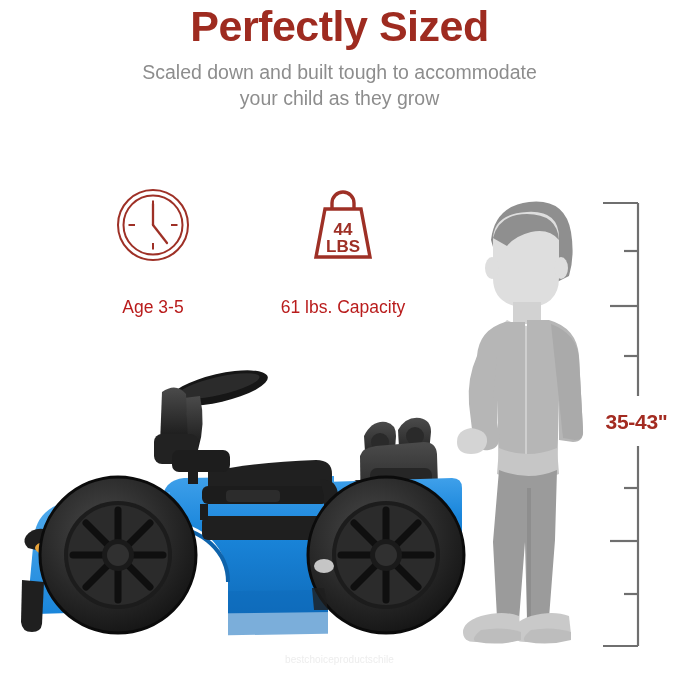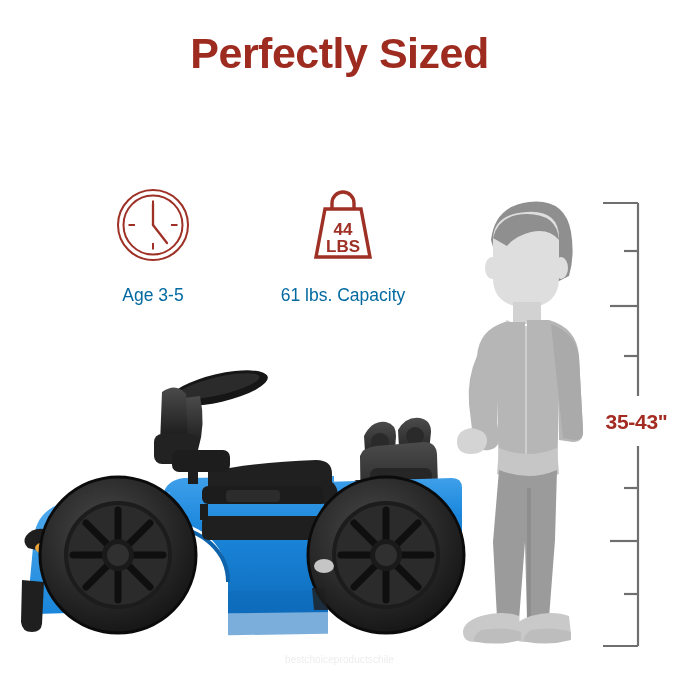--- a/index.html
+++ b/index.html
@@ -16,21 +16,21 @@
     width: 679px;
     height: 679px;
     background: #ffffff;
     overflow: hidden;
   }
 
   
   #header-block {
     position: absolute;
     left: 0;
-    top: 31px;
+    top: 4px;
     width: 679px;
     text-align: center;
   }
   #title {
     font-size: 43px;
     font-weight: bold;
     color: #9e2b20;
     letter-spacing: -0.5px;
     line-height: 1.05;
     margin: 0;
@@ -59,23 +59,23 @@
     flex-direction: column;
     align-items: center;
   }
   .feature-icon-wrap {
     height: 84px;
     display: flex;
     align-items: center;
     justify-content: flex-start;
   }
   .feature-label {
-    margin-top: 18px;
+    margin-top: 30px;
     font-size: 17.5px;
-    color: #0369a1;
+    color: #b91c1c;
     white-space: nowrap;
   }
 
   
   #vehicle {
     position: absolute;
     left: 12px;
     top: 330px;
     width: 470px;
     height: 310px;
@@ -122,20 +122,21 @@
     letter-spacing: 0.1px;
   }
 </style>
 </head>
 <body>
 
 <div id="page">
 
   <div id="header-block">
     <div id="title">Perfectly Sized</div>
+    <div id="subtitle">Scaled down and built tough to accommodate your child as they grow</div>
   </div>
 
   <div id="features">
 
     <div class="feature">
       <div class="feature-icon-wrap">
         <svg width="76" height="76" viewBox="0 0 76 76">
           <circle cx="38" cy="38" r="35" fill="none" stroke="#9e3026" stroke-width="2"></circle>
           <circle cx="38" cy="38" r="29.5" fill="none" stroke="#9e3026" stroke-width="2"></circle>
           <line x1="38" y1="13.5" x2="38" y2="20" stroke="#9e3026" stroke-width="2"></line>

